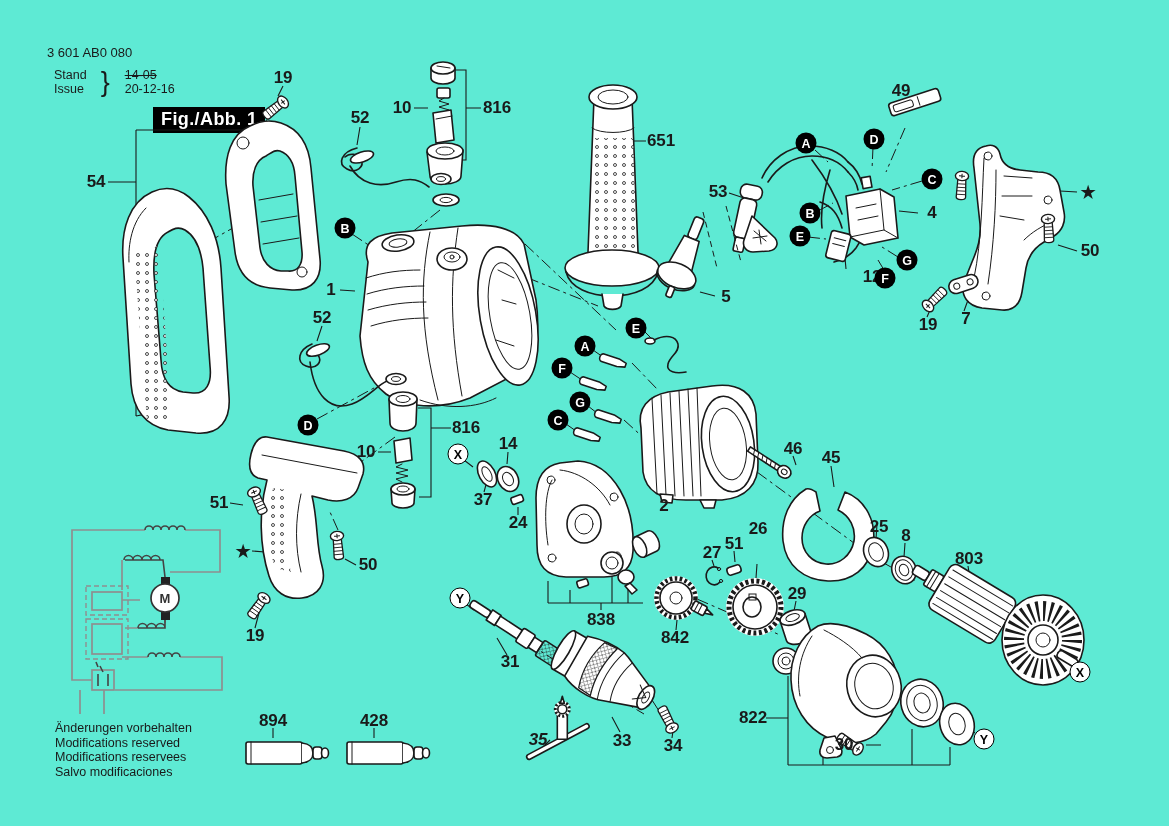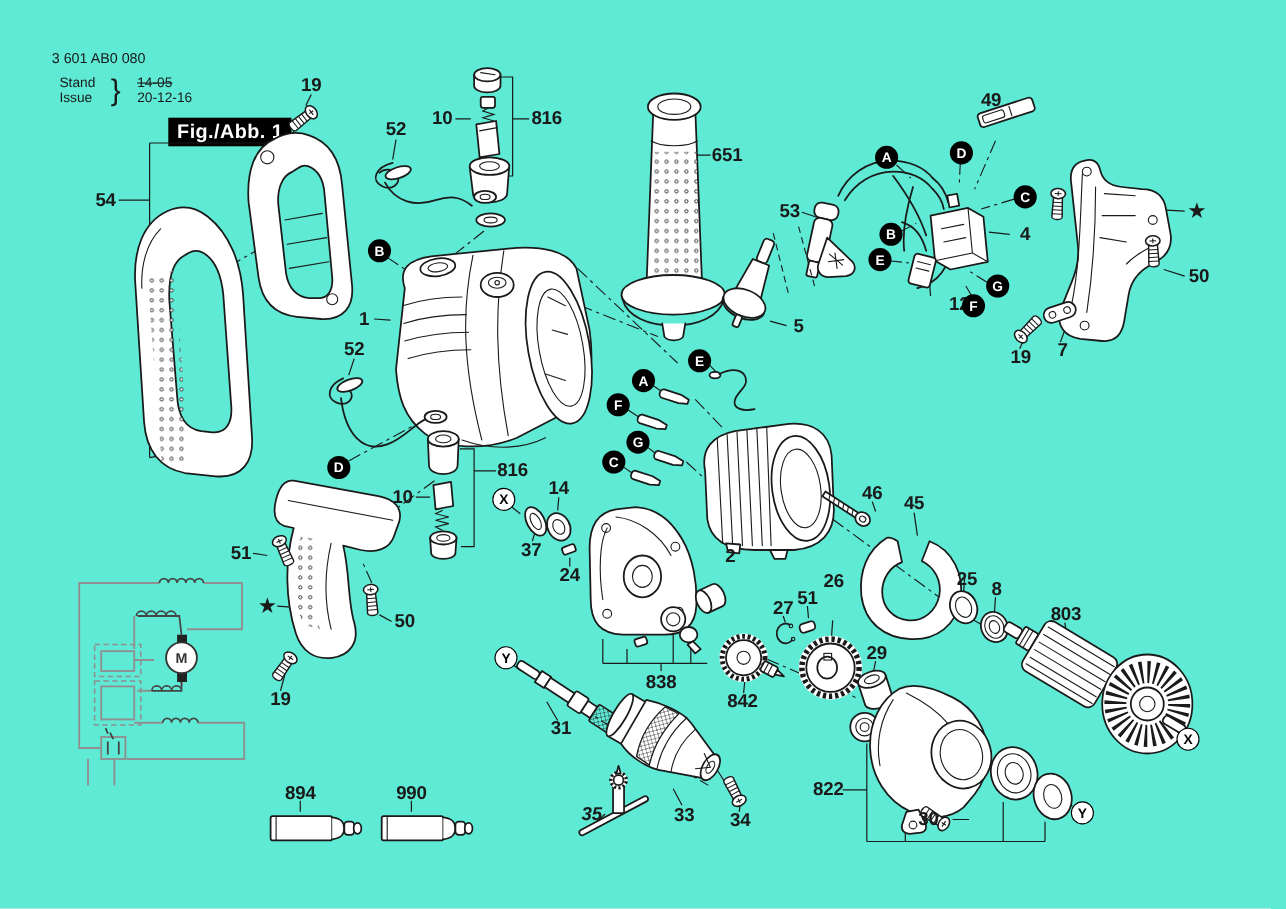--- a/index.html
+++ b/index.html
@@ -46,20 +46,26 @@
     <div class="col2">
       <div class="strike">14-05</div>
       <div>20-12-16</div>
     </div>
   </div>
 
   <div class="fig-badge">Fig./Abb. 1</div>
 
   <div class="star-note">★ = Pos. 48</div>
 
+  <div class="footer">
+    <div>Änderungen vorbehalten</div>
+    <div>Modifications reserved</div>
+    <div>Modifications reservees</div>
+    <div>Salvo modificaciones</div>
+  </div>
 
   <svg class="art" width="1169" height="826" viewBox="0 0 1169 826">
     <defs>
       <pattern id="dots" width="9" height="9" patternUnits="userSpaceOnUse">
         <circle cx="3" cy="3" r="1.5" fill="#fff" stroke="#1a1a1a" stroke-width="0.8"></circle>
       </pattern>
       <pattern id="kn" width="5" height="5" patternUnits="userSpaceOnUse">
         <path d="M0,5 L5,0 M0,0 L5,5" stroke="#1a1a1a" stroke-width="0.5"></path>
       </pattern>
       <g id="sc">
@@ -495,21 +501,21 @@
     <div class="callout" style="left: 758px; top: 529px;">26</div>
     <div class="callout" style="left: 797px; top: 594px;">29</div>
     <div class="callout" style="left: 243px; top: 551px;">★</div>
     <div class="callout" style="left: 368px; top: 565px;">50</div>
     <div class="callout" style="left: 255px; top: 636px;">19</div>
     <div class="callout" style="left: 601px; top: 620px;">838</div>
     <div class="callout" style="left: 675px; top: 638px; text-align: center;">842</div>
     <div class="callout" style="left: 510px; top: 662px;">31</div>
     <div class="callout" style="left: 753px; top: 718px;">822</div>
     <div class="callout" style="left: 273px; top: 721px;">894</div>
-    <div class="callout" style="left: 374px; top: 721px;">990</div>
+    <div class="callout" style="left: 374px; top: 721px;">428</div>
     <div class="callout" style="left: 538px; top: 740px; font-style: italic;">35</div>
     <div class="callout" style="left: 622px; top: 741px;">33</div>
     <div class="callout" style="left: 673px; top: 746px;">34</div>
     <div class="callout" style="left: 844px; top: 745px;">30</div>
     <div class="mk f" style="left: 806px; top: 143px;">A</div>
     <div class="mk f" style="left: 874px; top: 139px;">D</div>
     <div class="mk f" style="left: 932px; top: 179px;">C</div>
     <div class="mk f" style="left: 810px; top: 213px;">B</div>
     <div class="mk f" style="left: 800px; top: 236px;">E</div>
     <div class="mk f" style="left: 907px; top: 260px;">G</div>

